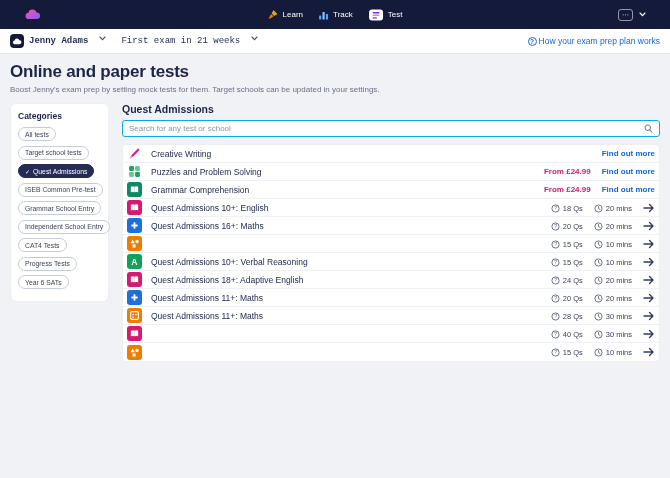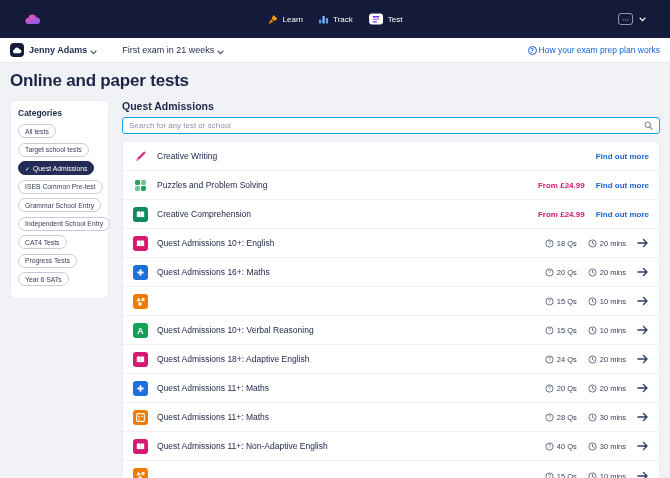--- a/index.html
+++ b/index.html
@@ -1,33 +1,33 @@
 <!DOCTYPE html>
 <html><head>
 <meta charset="utf-8">
 <style>
   *{box-sizing:border-box;margin:0;padding:0}
   html,body{width:670px;height:478px}
   body{background:#f1f2f5;font-family:"Liberation Sans",sans-serif;overflow:hidden}
 
   
-  .topnav{height:38px;background:#141a39;display:flex;align-items:center;padding:0 24px;position:relative}
+  .topnav{height:29px;background:#141a39;display:flex;align-items:center;padding:0 24px;position:relative}
   .logo{display:inline-flex;align-items:center}
   .tabs{position:absolute;left:50%;transform:translateX(-50%);display:flex;gap:6px;height:100%;align-items:center}
   .tab{display:flex;align-items:center;gap:4px;background:none;border:none;color:#fff;font-size:8px;font-family:inherit;padding:2px 5px;border-radius:4px;cursor:pointer}
   .tab-ic{display:inline-flex}
   .topnav-right{margin-left:auto;display:flex;align-items:center;gap:6px}
   .win-btn{background:none;border:1px solid rgba(255,255,255,.55);border-radius:3px;width:15px;height:12px;display:inline-flex;align-items:center;justify-content:center;padding:0;cursor:pointer;color:#fff;font-size:7px;line-height:1}
   .win-btn.plain{border:none;width:auto}
 
   
   .subheader{height:25px;background:#fff;display:flex;align-items:center;padding:0 10px;border-bottom:1px solid #e4e7ec;gap:5px}
   .avatar{width:14px;height:14px;border-radius:4px;background:#141a39;display:inline-flex;align-items:center;justify-content:center;cursor:pointer}
-  .user-sel,.exam-sel{display:flex;align-items:flex-end;gap:3px;background:none;border:none;font-family:Liberation Sans, sans-serif;font-size:9px;color:#1f2a4d;font-weight:bold;cursor:pointer}
-  .exam-sel{font-weight:normal;margin-left:20px}
+  .user-sel,.exam-sel{display:flex;align-items:flex-start;gap:11px;background:none;border:none;font-family:Liberation Mono, monospace;font-size:9px;color:#1f2a4d;font-weight:bold;cursor:pointer}
+  .exam-sel{font-weight:normal;margin-left:10px}
   .help-link{margin-left:auto;display:flex;align-items:center;gap:2px;color:#1565d8;font-size:8.5px;text-decoration:none;cursor:pointer}
   .qmark{width:9px;height:9px;border:1px solid #1565d8;border-radius:50%;font-size:6.5px;display:inline-flex;align-items:center;justify-content:center;font-weight:bold}
 
   
   main{padding:8px 10px}
   h1{font-size:17px;color:#1c2547;letter-spacing:-0.2px}
   .sub{font-size:8px;color:#66708a;margin-top:3px}
   .cols{display:flex;gap:13px;margin-top:9px;align-items:flex-start}
 
   .cats{width:99px;background:#fff;border-radius:6px;padding:7px;border:1px solid #eceef2;flex:none}
@@ -37,21 +37,21 @@
   .tick{font-size:6px}
 
   .main-col{flex:1;min-width:0}
   h2{font-size:10.5px;color:#1c2547}
   .search{margin-top:5px;height:17px;background:#fff;border:1px solid #0ea5e9;border-radius:3px;display:flex;align-items:center;padding:0 6px}
   .search input{flex:1;border:none;outline:none;font-size:8px;font-family:inherit;color:#333;background:transparent}
   .search input::placeholder{color:#8a93a6}
   .search-ic{display:inline-flex;margin-left:5px}
 
   .list{margin-top:7px;background:#fff;border-radius:5px;border:1px solid #eceef2;overflow:hidden}
-  .row{height:29px;display:flex;align-items:center;padding:0 10px;border-bottom:1px solid #eff1f4;cursor:pointer;background:#fff}
+  .row{height:18px;display:flex;align-items:center;padding:0 4px;border-bottom:1px solid #eff1f4;cursor:pointer;background:#fff}
   .row:last-child{border-bottom:none}
   .ric{width:15px;height:15px;border-radius:3px;display:inline-flex;align-items:center;justify-content:center;margin-right:9px;flex:none}
   .rtitle{font-size:8.5px;color:#1c2547;white-space:nowrap;overflow:hidden;text-overflow:ellipsis}
   .rright{margin-left:auto;display:flex;align-items:flex-end;gap:11px;flex:none}
   .meta{display:inline-flex;align-items:center;gap:3px;font-size:7.5px;color:#39425a}
   .mic{display:inline-flex}
   .price{color:#d6186e;font-size:8px;font-weight:bold}
   .more{color:#1565d8;font-size:8px;font-weight:bold;cursor:pointer;text-decoration:none}
   .arrow{display:inline-flex;cursor:pointer}
 </style>
@@ -135,20 +135,21 @@
         </svg>
     </button>
     <a class="help-link">
       <span class="qmark">?</span>
       <span>How your exam prep plan works</span>
     </a>
   </div>
 
   <main>
     <h1>Online and paper tests</h1>
+    <p class="sub">Boost Jenny's exam prep by setting mock tests for them. Target schools can be updated in your settings.</p>
 
     <div class="cols">
       <aside class="cats">
         <div class="cats-title">Categories</div>
         <div class="pill-list">
             <button class="pill">
               <span>All tests</span>
             </button>
             <button class="pill">
               <span>Target school tests</span>
@@ -217,21 +218,21 @@
                 <a class="more">Find out more</a>
               </span>
             </div>
             <div class="row">
               <span class="ric" style="background:#0d8a5f">
                 <svg width="11" height="11" viewBox="0 0 12 12">
                   <path d="M2 3 Q4 2 6 3 Q8 2 10 3 V9 Q8 8.2 6 9 Q4 8.2 2 9 Z" fill="#fff"></path>
                   <line x1="6" y1="3" x2="6" y2="9" stroke="rgba(0,0,0,0.18)" stroke-width="0.8"></line>
                 </svg>
               </span>
-              <span class="rtitle">Creative Comprehension</span>
+              <span class="rtitle">Grammar Comprehension</span>
               <span class="rright">
                 <span class="price">From £24.99</span>
                 <a class="more">Find out more</a>
               </span>
             </div>
             <div class="row">
               <span class="ric" style="background:#d6186e">
                 <svg width="11" height="11" viewBox="0 0 12 12">
                   <path d="M2 3 Q4 2 6 3 Q8 2 10 3 V9 Q8 8.2 6 9 Q4 8.2 2 9 Z" fill="#fff"></path>
                   <line x1="6" y1="3" x2="6" y2="9" stroke="rgba(0,0,0,0.18)" stroke-width="0.8"></line>
@@ -427,21 +428,20 @@
                 </span>
               </span>
             </div>
             <div class="row">
               <span class="ric" style="background:#d6186e">
                 <svg width="11" height="11" viewBox="0 0 12 12">
                   <path d="M2 3 Q4 2 6 3 Q8 2 10 3 V9 Q8 8.2 6 9 Q4 8.2 2 9 Z" fill="#fff"></path>
                   <line x1="6" y1="3" x2="6" y2="9" stroke="rgba(0,0,0,0.18)" stroke-width="0.8"></line>
                 </svg>
               </span>
-              <span class="rtitle">Quest Admissions 11+: Non-Adaptive English</span>
               <span class="rright">
                 <span class="meta"><span class="mic">
                     <svg width="9" height="9" viewBox="0 0 10 10">
                       <circle cx="5" cy="5" r="4" fill="none" stroke="#5b6575" stroke-width="1"></circle>
                       <text x="5" y="7.1" font-size="5.5" text-anchor="middle" fill="#5b6575" font-family="Liberation Sans, sans-serif">?</text>
                     </svg>
                   </span>40 Qs</span>
                 <span class="meta"><span class="mic">
                     <svg width="9" height="9" viewBox="0 0 10 10">
                       <circle cx="5" cy="5" r="4" fill="none" stroke="#5b6575" stroke-width="1"></circle>

